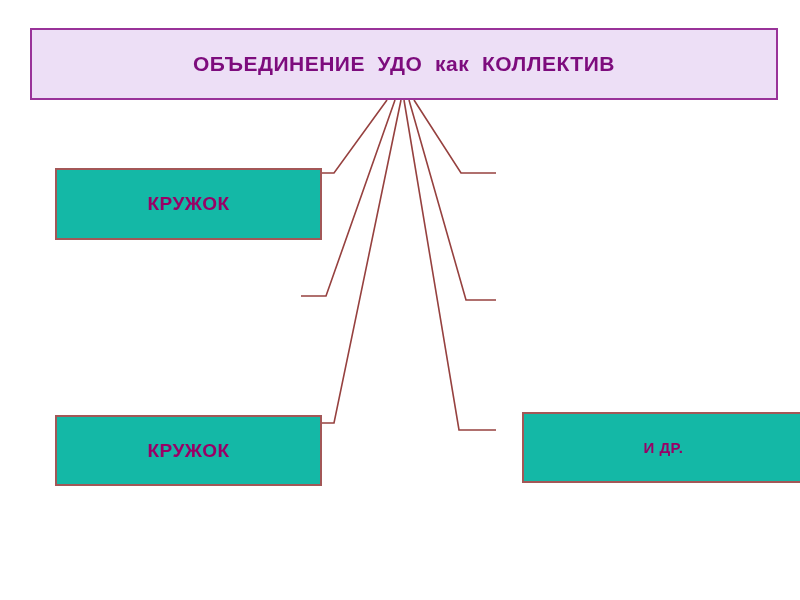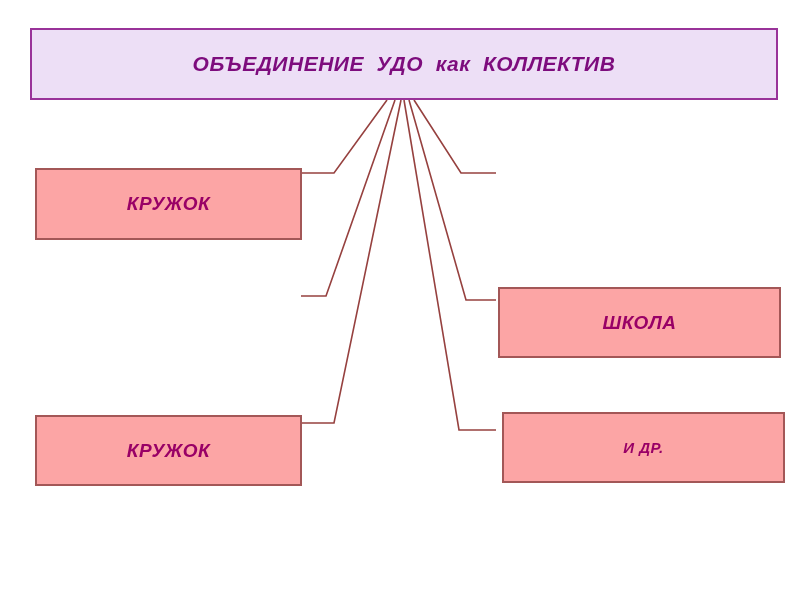--- a/index.html
+++ b/index.html
@@ -7,21 +7,20 @@
     padding: 0;
     background: #ffffff;
     font-family: "Liberation Sans", sans-serif;
   }
   .slide {
     position: relative;
     width: 800px;
     height: 600px;
     background: #ffffff;
     overflow: hidden;
-    font-style: italic;
   }
   .title-box {
     position: absolute;
     left: 30px;
     top: 28px;
     width: 744px;
     height: 68px;
     background: #EDDFF6;
     border: 2px solid #993399;
     display: flex;
@@ -37,25 +36,26 @@
   }
   .connectors {
     position: absolute;
     left: 0;
     top: 0;
     width: 800px;
     height: 600px;
   }
   .node {
     position: absolute;
-    background: #fca5a5;
+    background: #14b8a6;
     border: 2px solid #A35757;
     display: flex;
     align-items: center;
     justify-content: center;
+    margin-left: 20px;
   }
   .node span {
     color: #990066;
     font-size: 19px;
     font-weight: bold;
     letter-spacing: 0.5px;
   }
   .node.small span {
     font-size: 15px;
   }
@@ -89,21 +89,18 @@
   <div class="node n-kruzhok">
     <span>КРУЖОК</span>
   </div>
 
 
   <div class="node n-studiya">
     <span>КРУЖОК</span>
   </div>
 
 
-  <div class="node n-shkola">
-    <span>ШКОЛА</span>
-  </div>
 
   <div class="node n-idr small">
     <span>И ДР.</span>
   </div>
 
 </div>
 
 </body></html>

